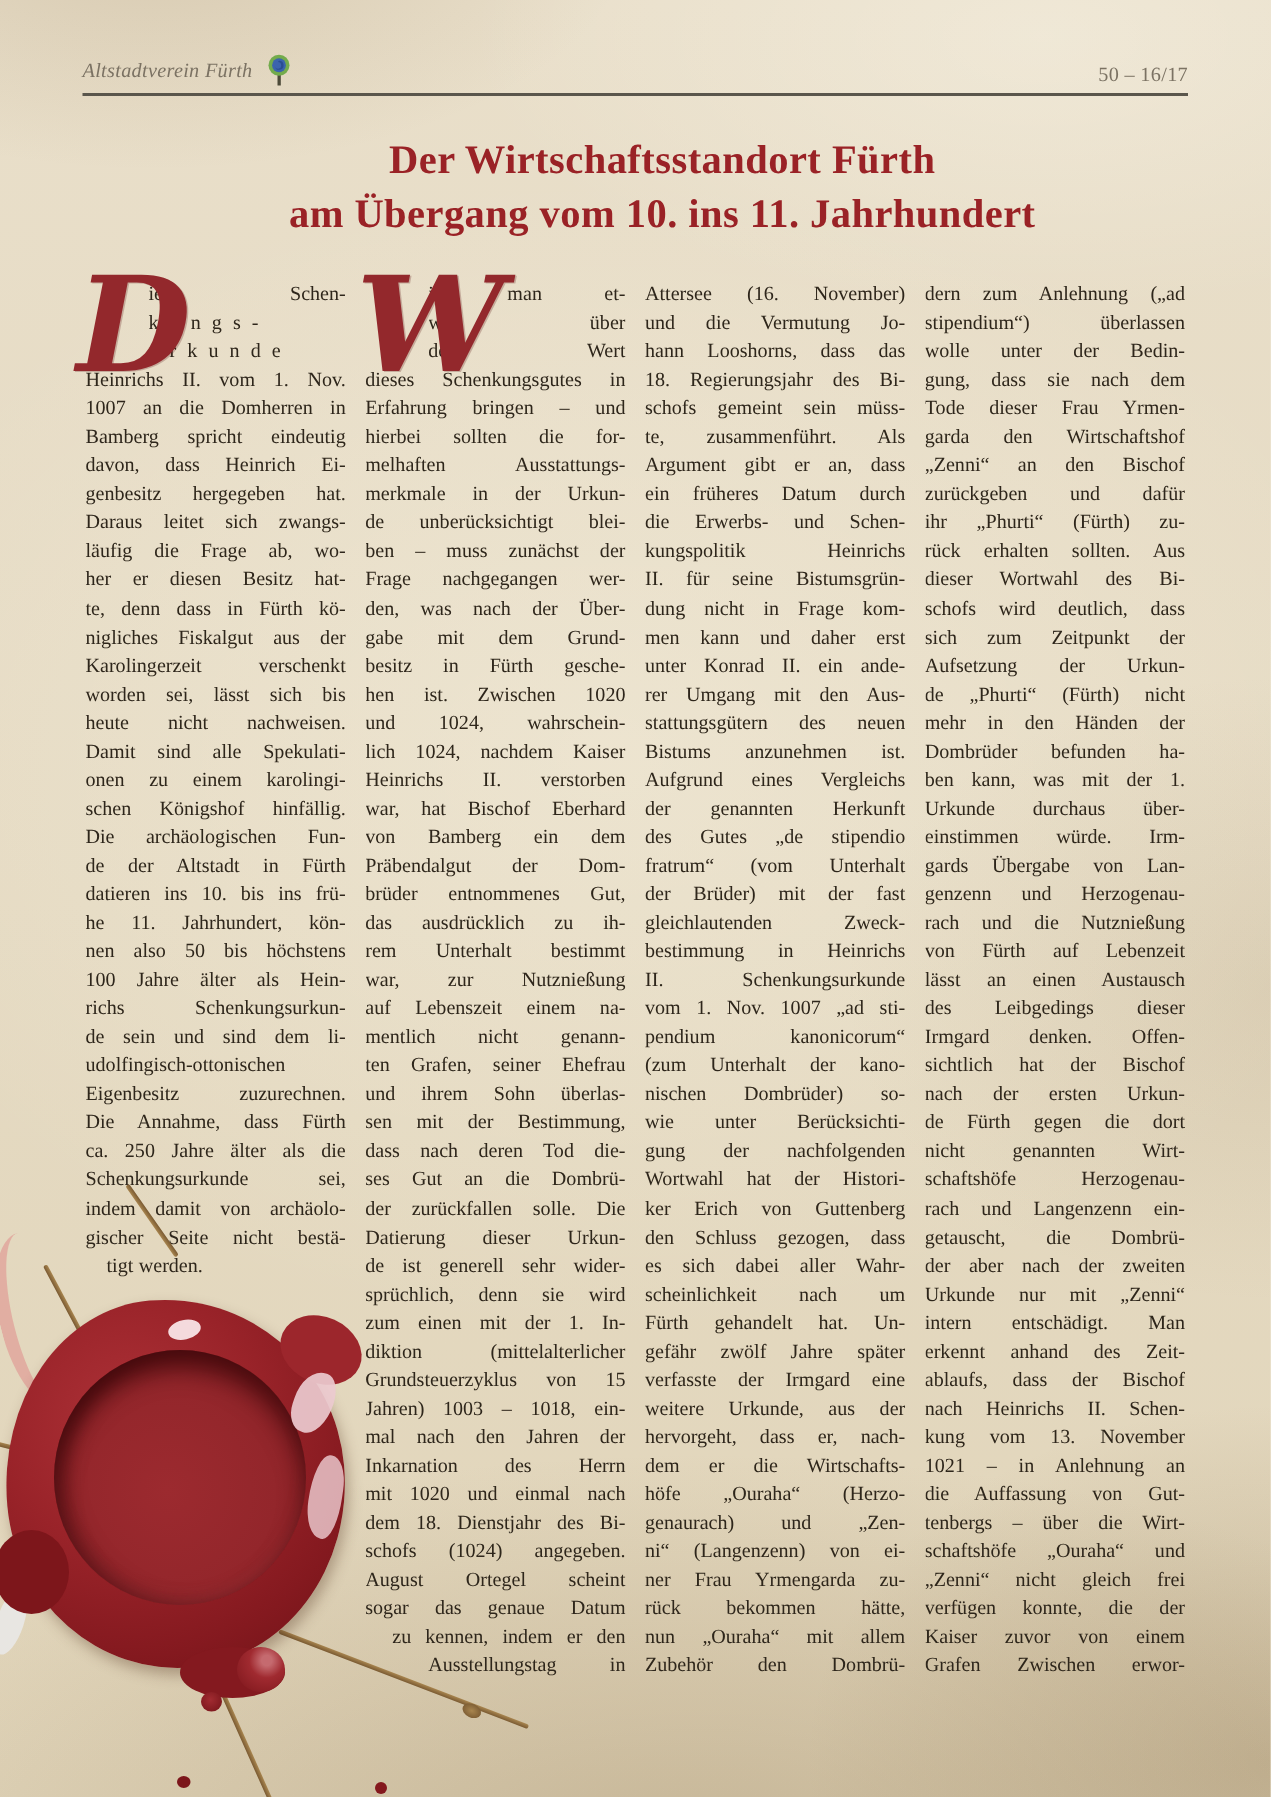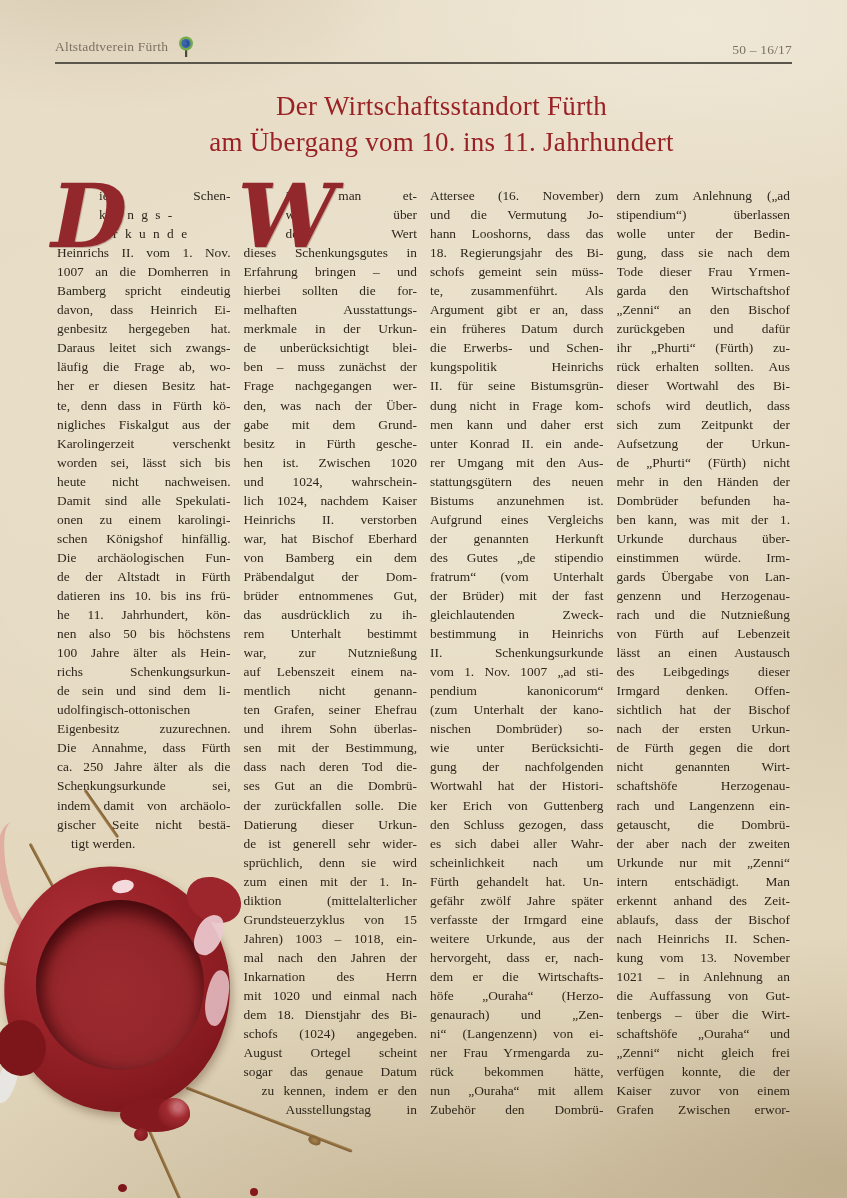--- a/index.html
+++ b/index.html
@@ -16,26 +16,26 @@
       radial-gradient(ellipse 430px 330px at 100% 98%, rgba(132,106,66,.30), transparent 72%),
       linear-gradient(#e9dfca, #e1d5ba);
   }
   
   .header{
     position:absolute; left:55px; right:55px; top:34px; height:24px;
     display:flex; justify-content:space-between; align-items:flex-end;
     border-bottom:2px solid #5a564c; padding-bottom:4px;
     color:#7b7263; font-size:13.5px; letter-spacing:.2px;
   }
-  .header .left{display:flex; align-items:center; gap:10px;}
+  .header .left{display:flex; align-items:center; gap:10px;font-style:italic;}
   .logo{display:inline-block; width:16px; height:22px; position:relative;}
   
   .title{
     position:absolute; left:0; right:0; top:88px; text-align:center;
-    font-weight:normal; line-height:36px; font-size:27px; letter-spacing:.3px;margin-left:36px;
+    font-weight:bold; line-height:36px; font-size:27px; letter-spacing:.3px;margin-left:36px;
   }
   
   .cols{
     position:absolute; left:57px; top:186px; width:733px;
     display:grid; grid-template-columns:repeat(4,1fr); column-gap:13px;
   }
   .col{position:relative;}
   .ln{
     font-size:13.4px; line-height:19.05px; height:19.05px; overflow:hidden;
     color:#2e261b; text-align:justify; text-align-last:justify;

